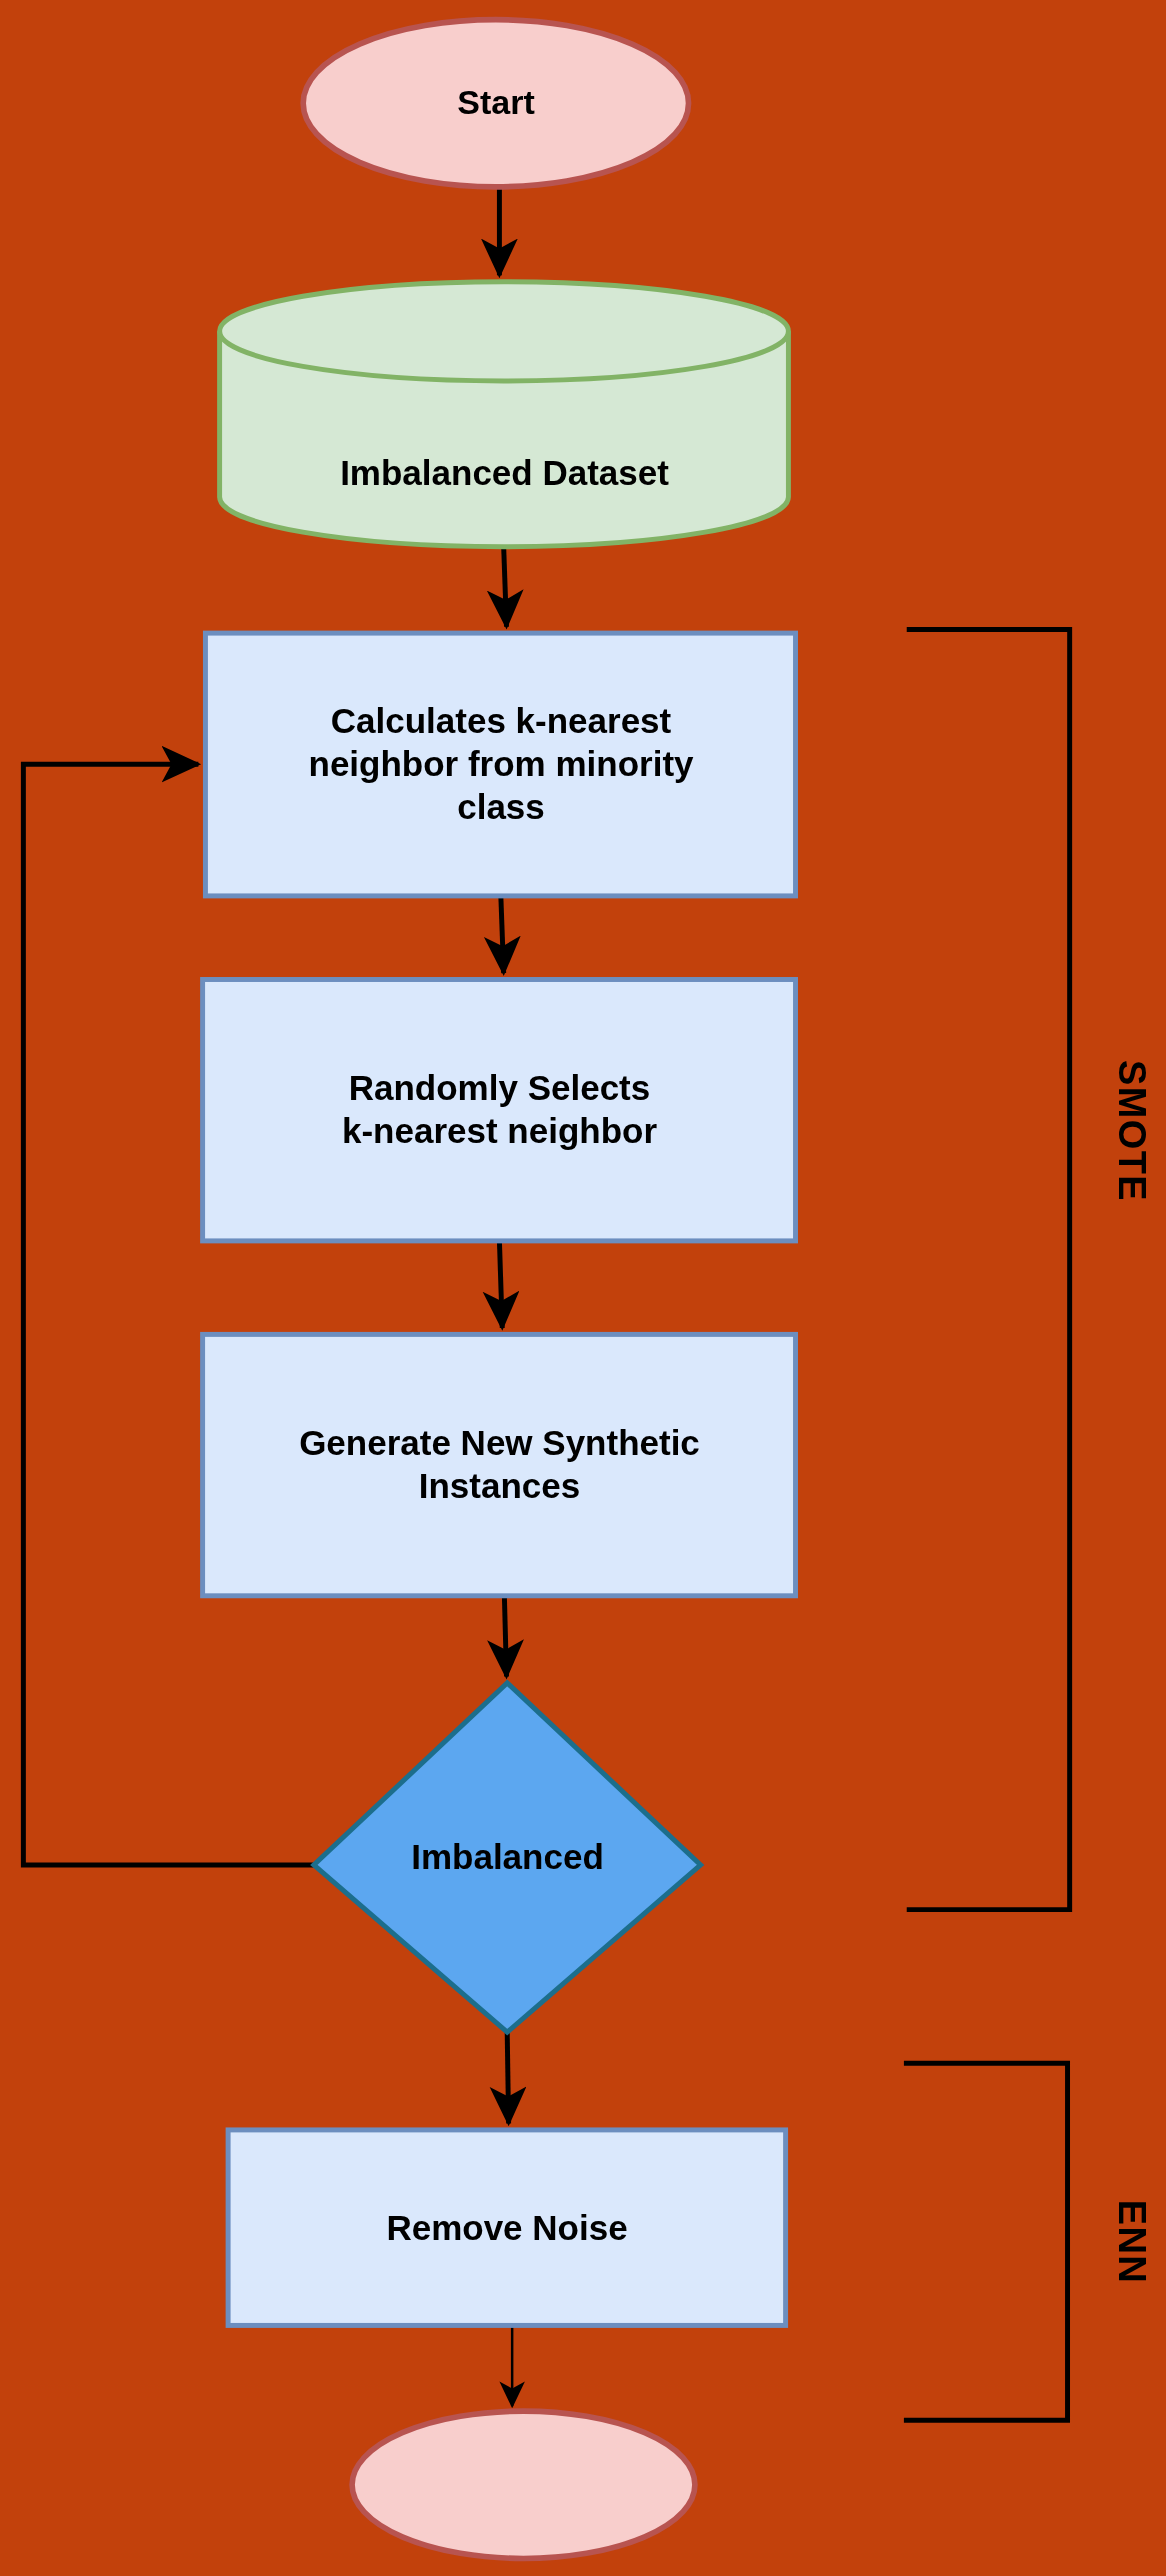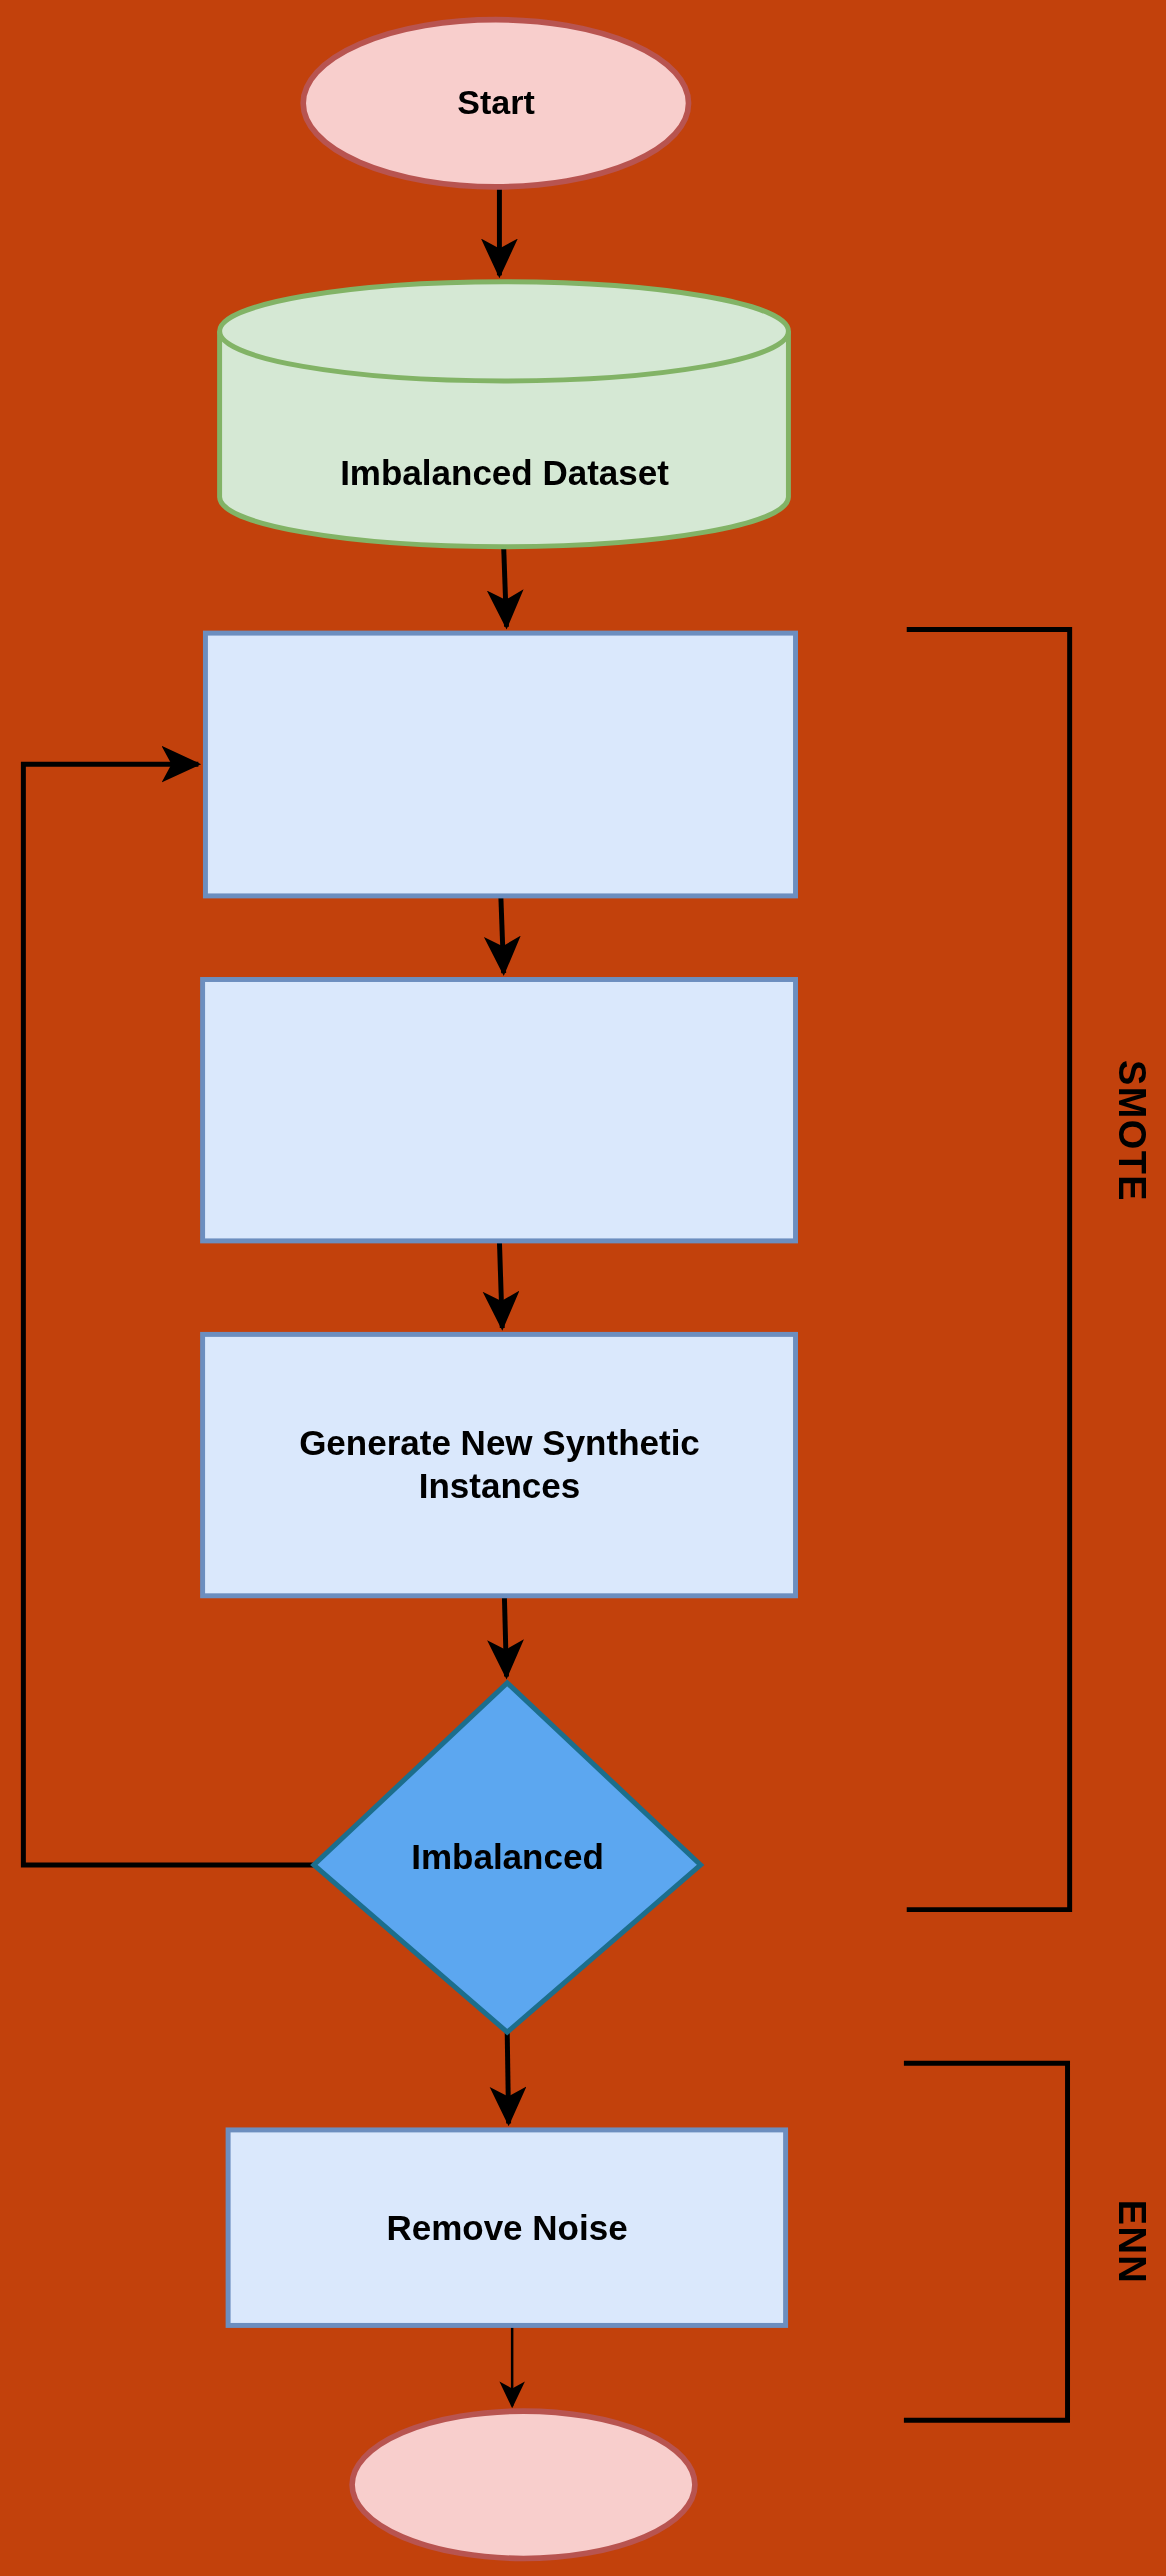--- a/index.html
+++ b/index.html
@@ -82,21 +82,26 @@
 
     <rect class="shape-process" x="322" y="3006" width="787" height="276"></rect>
 
     <ellipse class="shape-terminator" cx="739" cy="3507" rx="242" ry="104"></ellipse>
   </svg>
 
   <div class="label f48" style="left:303px; top:19px; width:386px; height:167px;">Start</div>
 
   <div class="label f50" style="left:220px; top:385px; width:569px; height:177px;">Imbalanced Dataset</div>
 
+  <div class="label f50" style="left:206px; top:633px; width:590px; height:263px;">Calculates k-nearest
+neighbor from minority
+class</div>
 
+  <div class="label f50" style="left:203px; top:979px; width:593px; height:261px;">Randomly Selects
+k-nearest neighbor</div>
 
   <div class="label f50" style="left:203px; top:1334px; width:593px; height:261px;">Generate New Synthetic
 Instances</div>
 
   <div class="label f50" style="left:314px; top:1683px; width:387px; height:349px;">Imbalanced</div>
 
   <div class="label f50" style="left:228px; top:2130px; width:558px; height:196px;">Remove Noise</div>
 
 
   <div class="label group-label" style="left:1008px; top:1106px; width:248px; height:50px;">SMOTE</div>

